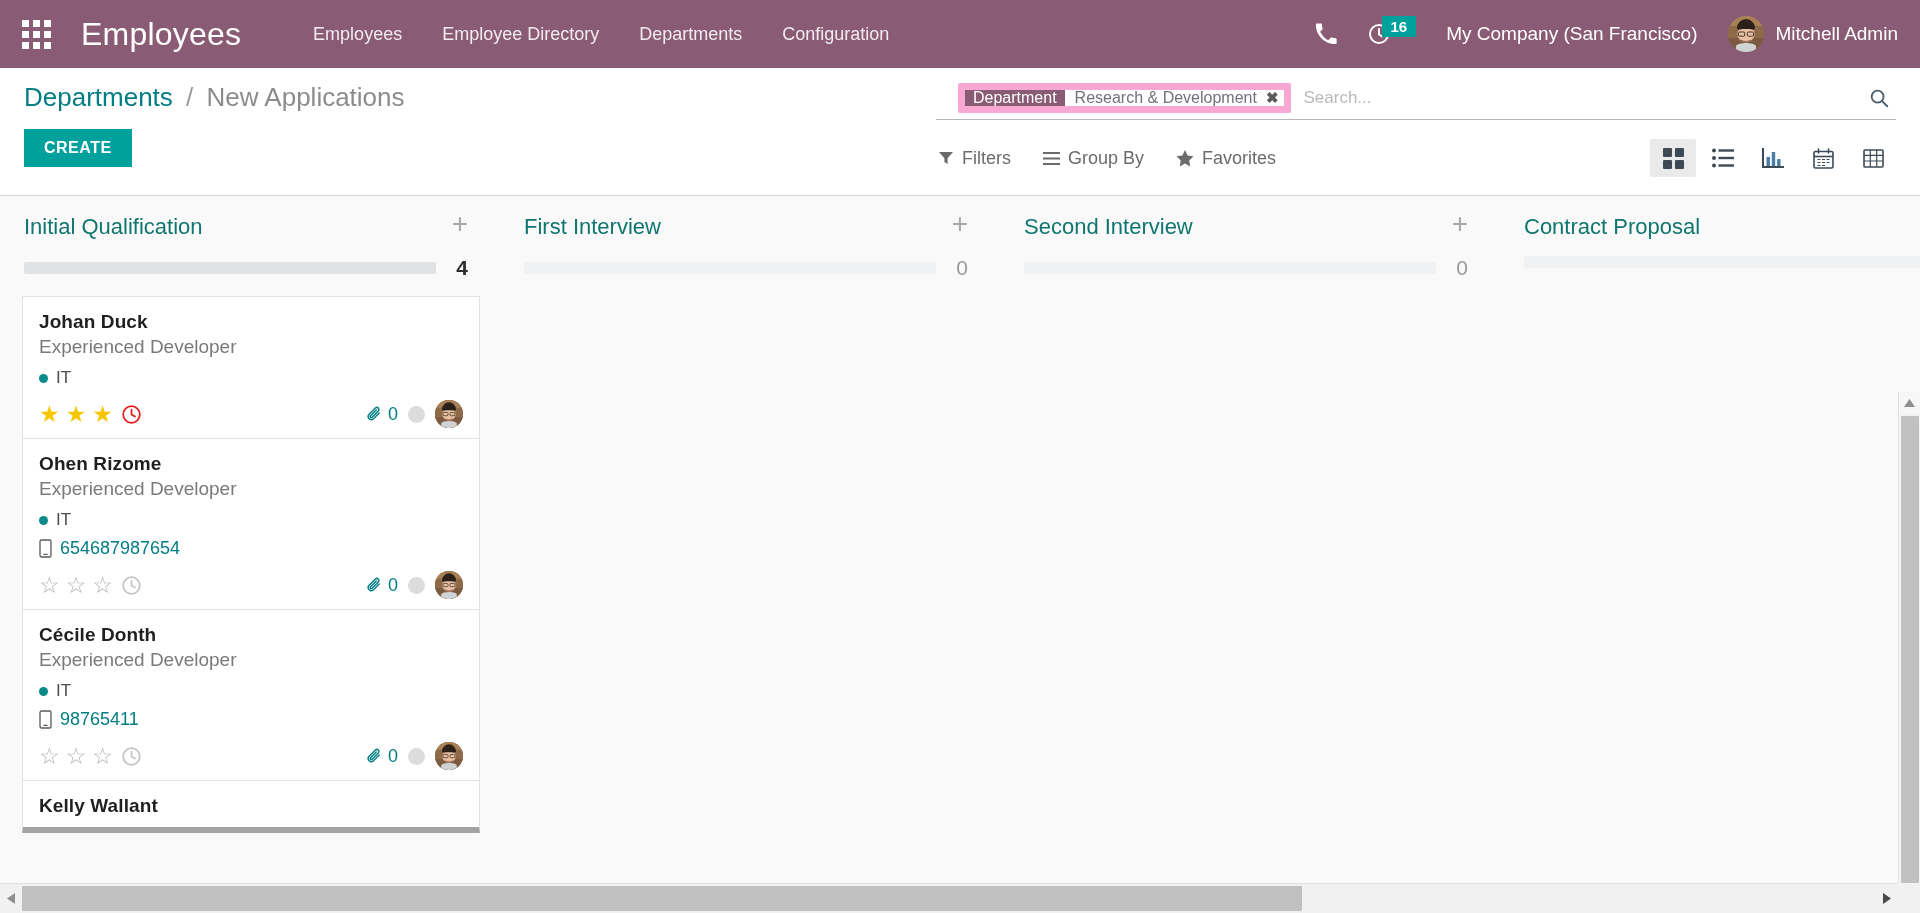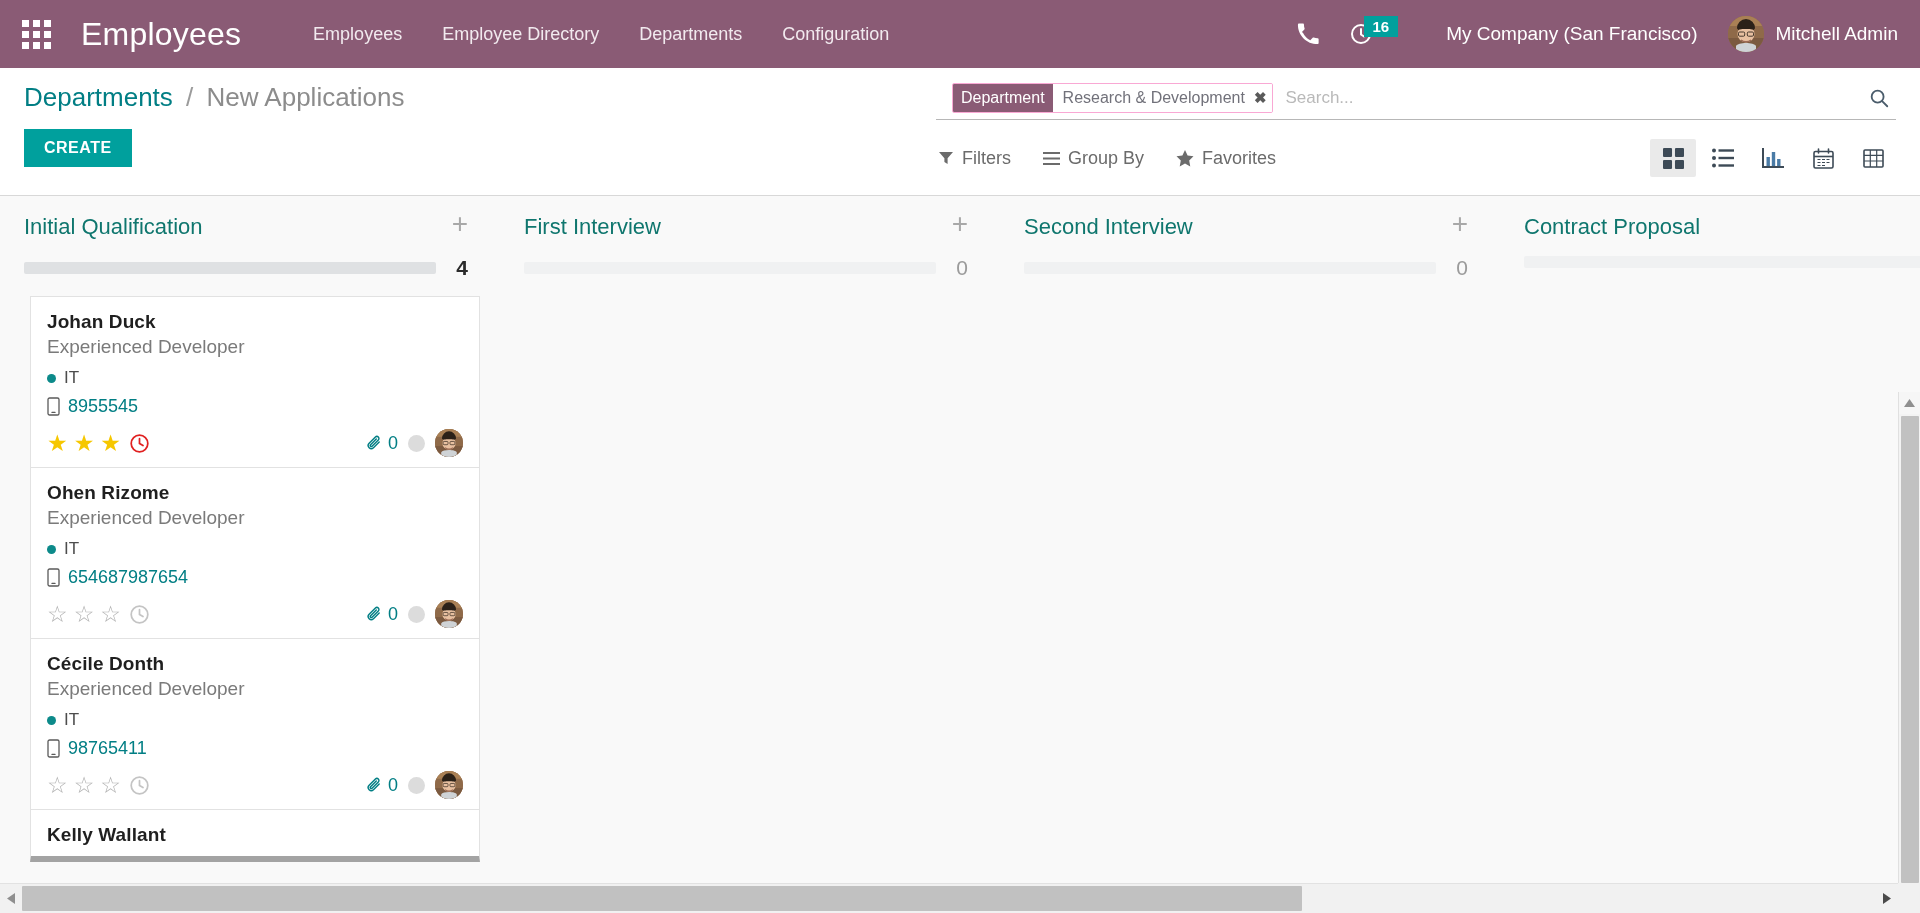--- a/index.html
+++ b/index.html
@@ -21,21 +21,21 @@
   .menu { display: flex; align-items: center; gap: 40px; font-size: 18px; }
   .menu a { color: #f2eaef; text-decoration: none; white-space: nowrap; cursor: pointer; }
   .nav-right { margin-left: auto; display: flex; align-items: center; gap: 30px; }
   .icon-phone { width: 22px; height: 22px; display: inline-block; }
   .activity-wrap { position: relative; display: flex; align-items: center; }
   .activity-badge {
     background: #00a09d; color: #fff; font-size: 15px; font-weight: 700;
     border-radius: 0; padding: 2px 9px; margin-left: -9px; line-height: 17px;
     position: relative; top: -8px;
   }
-  .company-name { font-size: 19px; color: #fff; white-space: nowrap; cursor: pointer; margin-left: 18px; }
+  .company-name { font-size: 19px; color: #fff; white-space: nowrap; cursor: pointer; }
   .user-block { display: flex; align-items: center; gap: 12px; cursor: pointer; }
   .avatar-nav {
     width: 36px; height: 36px; border-radius: 50%; overflow: hidden; flex: none;
     background: #9c6f4c; position: relative;
   }
   .user-name { font-size: 19px; color: #fff; white-space: nowrap; }
 
   
   .control-panel {
     background: #ffffff; border-bottom: 1px solid #d8d8d8;
@@ -49,21 +49,21 @@
   .btn-create {
     margin-top: 16px; background: #00a09d; color: #fff; border: none;
     font-size: 16px; font-weight: 700; letter-spacing: .5px;
     padding: 10px 20px; cursor: pointer; font-family: inherit;
   }
   .cp-right { position: absolute; right: 24px; top: 10px; width: 960px; }
   .searchview {
     display: flex; align-items: center; border-bottom: 1px solid #b7b7b7;
     height: 42px; padding-bottom: 2px;
   }
-  .facet { display: flex; align-items: stretch; border: 1px solid #f9a8d4; border-radius: 2px; overflow: hidden; height: 30px; margin-left: 16px; }
+  .facet { display: flex; align-items: stretch; border: 7px solid #f9a8d4; border-radius: 2px; overflow: hidden; height: 30px; margin-left: 22px; }
   .facet-label {
     background: #8a5b75; color: #fff; font-size: 16px; padding: 0 8px;
     display: flex; align-items: center; white-space: nowrap;
   }
   .facet-value {
     background: #fff; color: #71717a; font-size: 16px; padding: 0 6px 0 10px;
     display: flex; align-items: center; gap: 9px; white-space: nowrap; cursor: pointer; justify-content: space-between;
   }
   .facet-x { color: #5a5a5a; font-size: 15px; font-weight: 700; }
   .search-input {
@@ -92,21 +92,21 @@
   .kgroup-title-row { display: flex; align-items: flex-start; justify-content: space-between; }
   .kgroup-title { font-size: 22px; color: #0f766e; font-weight: 400; white-space: nowrap; }
   .kgroup-plus { font-size: 28px; color: #a8a8a8; line-height: 20px; cursor: pointer; font-weight: 400; }
   .kgroup-progress-row { display: flex; align-items: center; margin-top: 16px; gap: 18px; }
   .progressbar { flex: 1; height: 12px; background: #dfe1e3; border-radius: 2px; overflow: hidden; }
   .progressbar.empty { background: #f0f1f2; }
   .progressbar .fill { height: 100%; background: #d9625f; }
   .kgroup-count { font-size: 21px; font-weight: 700; color: #2b2b2b; min-width: 14px; text-align: right; }
   .kgroup-count.zero { font-weight: 400; color: #9b9b9b; }
 
-  .kgroup-cards { margin-top: 16px; padding: 0 10px 0 30px; }
+  .kgroup-cards { margin-top: 16px; padding: 0 10px 0 22px; }
   .kcard {
     background: #ffffff; border: 1px solid #e2e2e2; border-bottom: none;
     padding: 14px 16px 10px 16px; cursor: pointer;
   }
   .kcard:last-child { border-bottom: 6px solid #a3a3a3; }
   .kcard-name { font-size: 19px; font-weight: 700; color: #1f1f1f; letter-spacing: .1px; }
   .kcard-job { font-size: 19px; color: #7a7a7a; margin-top: 3px; }
   .kcard-dept { font-size: 17px; color: #4d4d4d; margin-top: 10px; display: flex; align-items: center; gap: 8px; }
   .dept-dot { width: 9px; height: 9px; border-radius: 50%; background: #0c8a8a; display: inline-block; }
   .kcard-phone { font-size: 18px; color: #017e84; margin-top: 8px; display: flex; align-items: center; gap: 8px; }
@@ -327,27 +327,20 @@
       </div>
       <div class="kgroup-cards">
 
         <div class="kcard">
           <div class="kcard-name">Johan Duck</div>
           <div class="kcard-job">Experienced Developer</div>
           <div class="kcard-dept">
             <span class="dept-dot"></span>
             <span>IT</span>
           </div>
-          <div class="kcard-phone">
-            <svg width="13" height="19" viewBox="0 0 13 19" fill="none" stroke="#5a5a5a" stroke-width="1.3">
-              <rect x="1" y="1" width="11" height="17" rx="1.6"></rect>
-              <path d="M5 15.4h3" stroke-linecap="round"></path>
-            </svg>
-            <span>8955545</span>
-          </div>
           <div class="kcard-footer">
             <span class="stars">
               <span class="star on">★</span>
               <span class="star on">★</span>
               <span class="star on">★</span>
             </span>
             <span class="clock-ico">
               <svg width="21" height="21" viewBox="0 0 24 24" fill="none" stroke="#e02020" stroke-width="2">
                 <circle cx="12" cy="12" r="9.5"></circle>
                 <path d="M12 6.5V12l4 2.4" stroke-linecap="round"></path>

